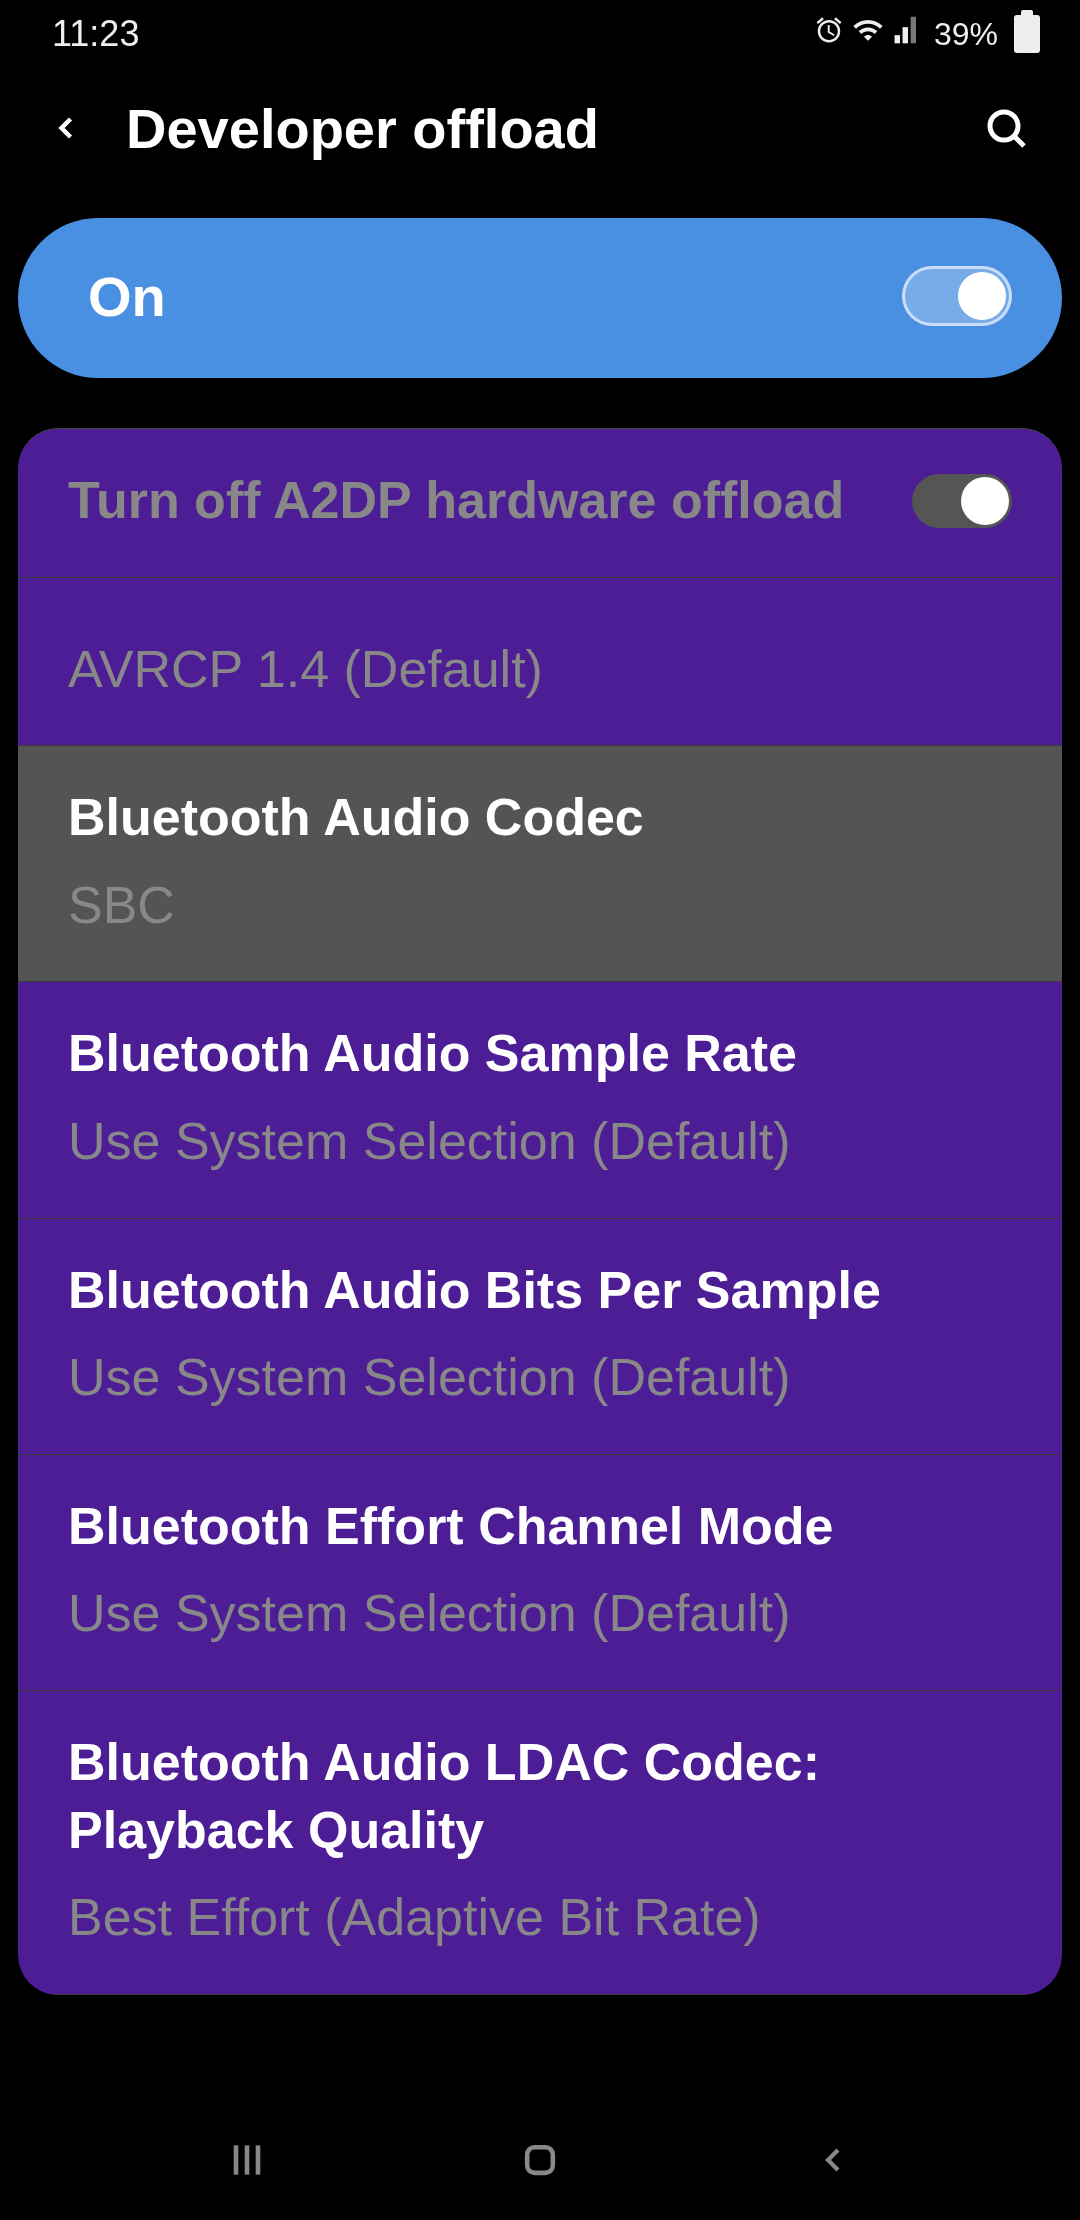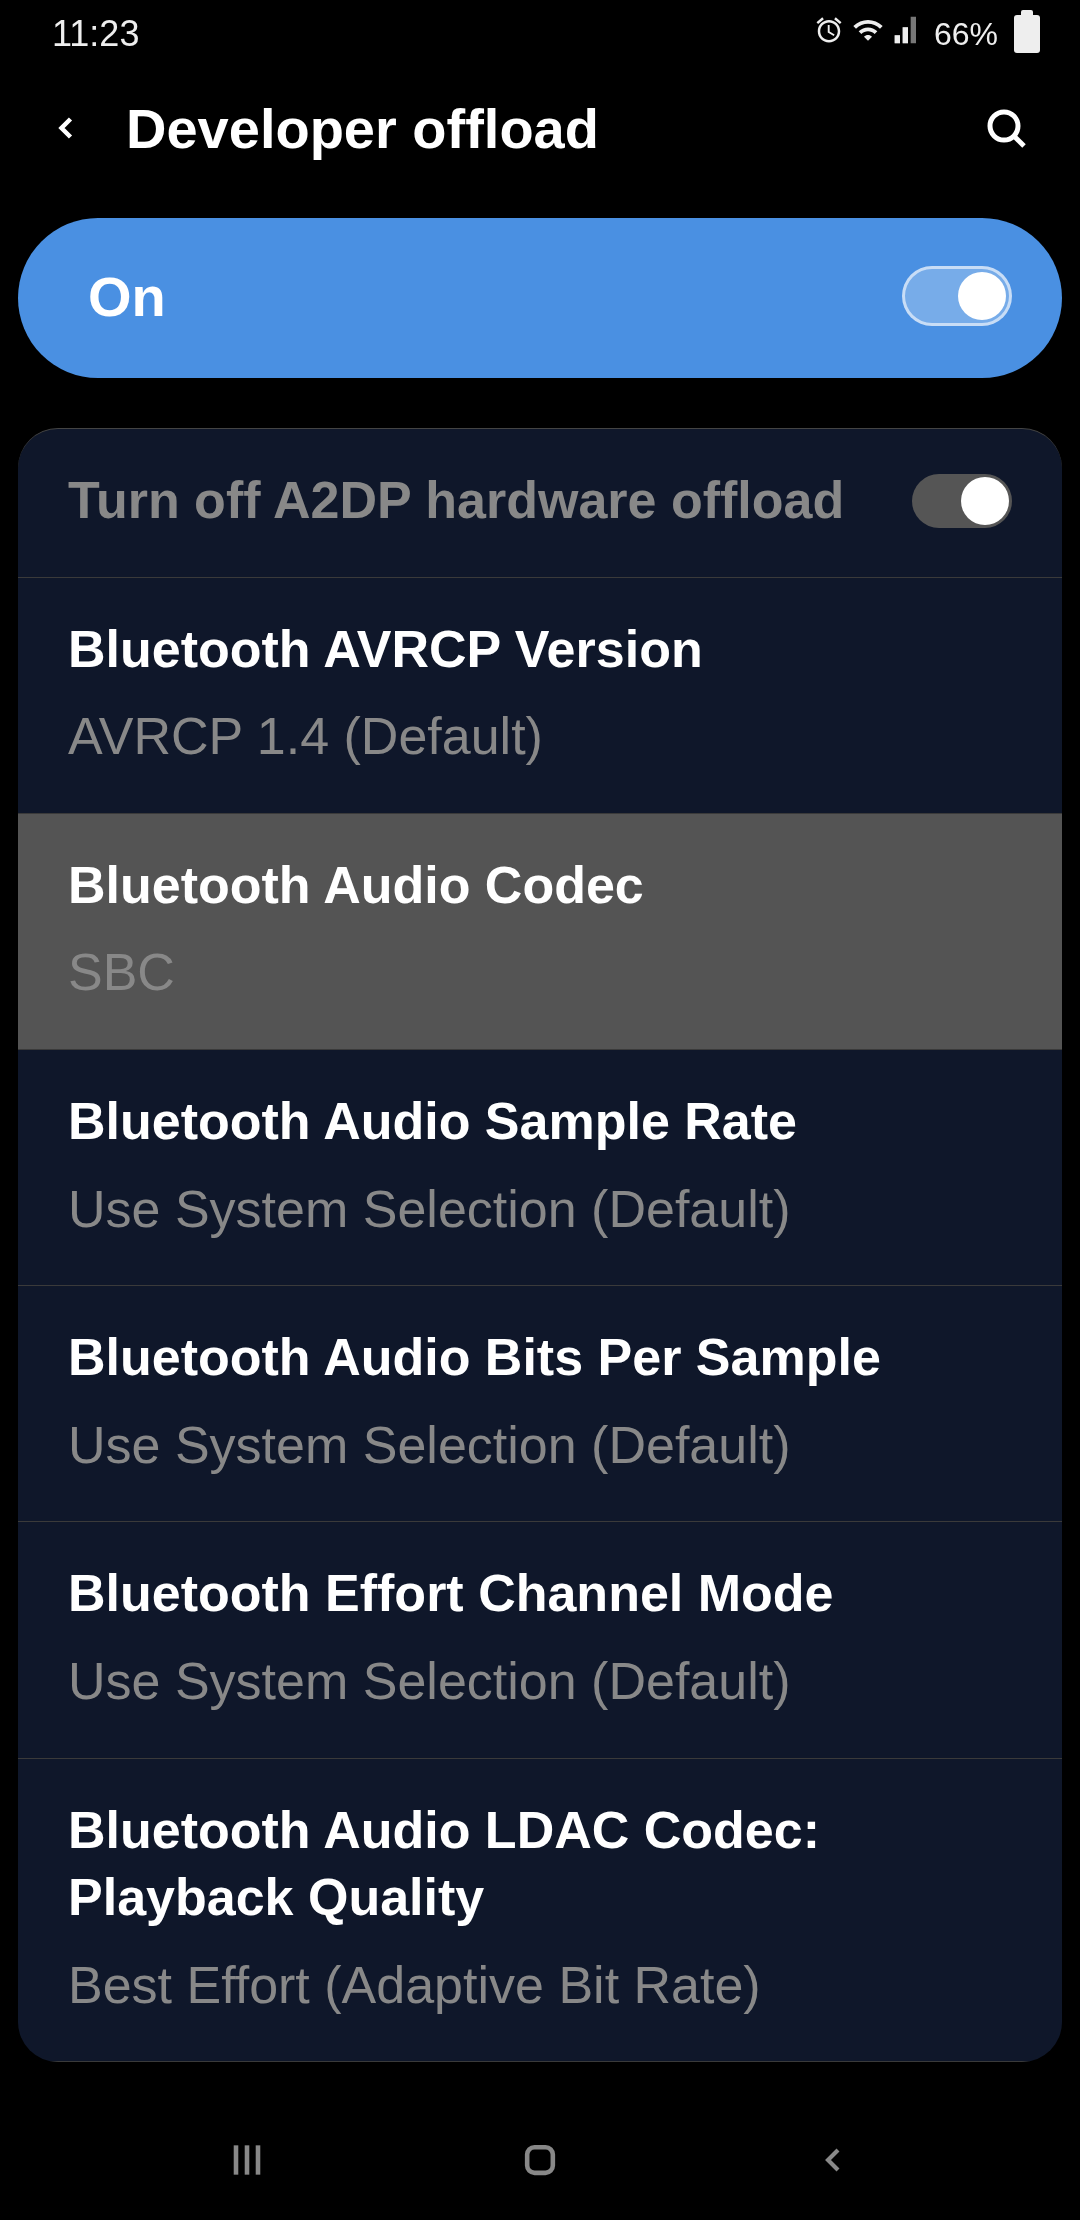--- a/index.html
+++ b/index.html
@@ -98,21 +98,21 @@
     position: absolute;
     right: 3px;
     top: 3px;
     width: 48px;
     height: 48px;
     background: #fff;
     border-radius: 50%;
   }
   .list-container {
     margin: 50px 18px 0 18px;
-    background: #0f172a;
+    background: #4c1d95;
     border-radius: 40px;
     overflow: hidden;
     border-top: 1px solid #444;
   }
   .list-item {
     padding: 38px 50px 42px 50px;
     border-bottom: 1px solid #3a3a3a;
     display: flex;
     align-items: center;
     justify-content: space-between;
@@ -210,21 +210,21 @@
             <path d="M1 9l2 2c4.97-4.97 13.03-4.97 18 0l2-2C16.93 2.93 7.08 2.93 1 9zm8 8l3 3 3-3c-1.65-1.66-4.34-1.66-6 0zm-4-4l2 2c2.76-2.76 7.24-2.76 10 0l2-2C15.14 9.14 8.87 9.14 5 13z"></path>
           </svg>
       </span>
       <span>
         <svg width="32" height="32" viewBox="0 0 24 24" fill="#eee">
             <path d="M2 22h4v-6H2v6zm6 0h4V10H8v12zm6 0h4V2h-4v20z" opacity="0.5"></path>
             <path d="M2 22h4v-6H2v6zm6 0h4V10H8v12z"></path>
           </svg>
       </span>
     </div>
-    <span class="pct">66%</span>
+    <span class="pct">39%</span>
     <span class="battery-icon"></span>
   </div>
 </div>
 
 <div class="header">
   <div class="back-arrow">
     <svg width="36" height="36" viewBox="0 0 24 24" fill="none" stroke="#fff" stroke-width="3">
         <polyline points="15 18 9 12 15 6"></polyline>
       </svg>
   </div>
@@ -250,21 +250,20 @@
     <div class="item-text">
       <div class="item-title dim">Turn off A2DP hardware offload</div>
     </div>
     <div class="small-switch">
       <div class="small-switch-thumb"></div>
     </div>
   </div>
 
   <div class="list-item">
     <div class="item-text">
-      <div class="item-title">Bluetooth AVRCP Version</div>
       <div class="item-sub">AVRCP 1.4 (Default)</div>
     </div>
   </div>
 
   <div class="list-item highlighted">
     <div class="item-text">
       <div class="item-title">Bluetooth Audio Codec</div>
       <div class="item-sub">SBC</div>
     </div>
   </div>

